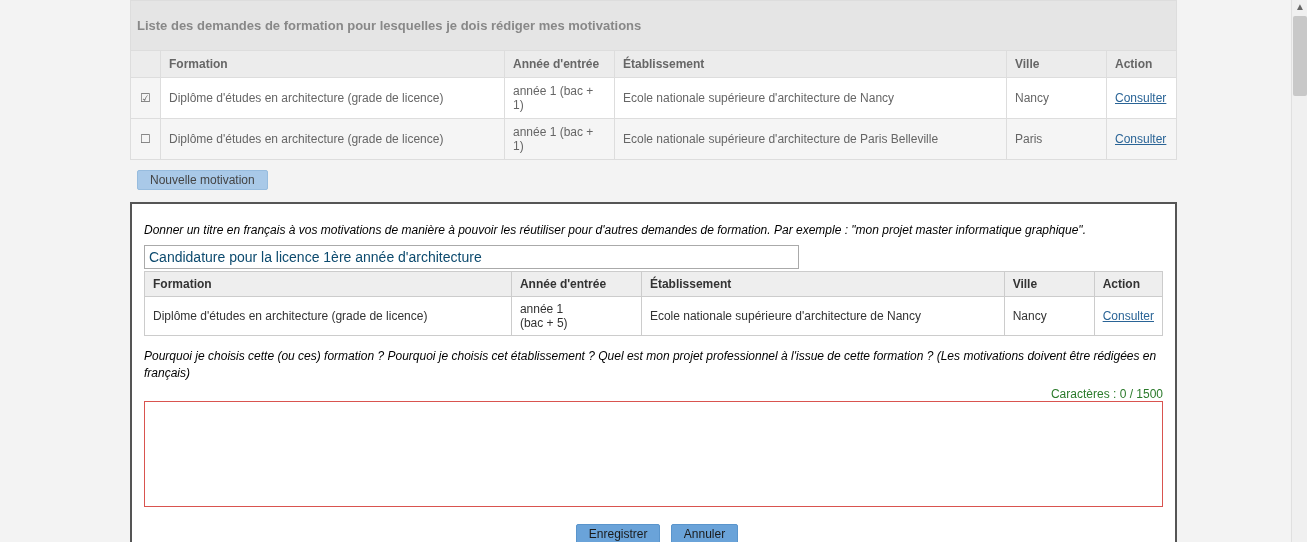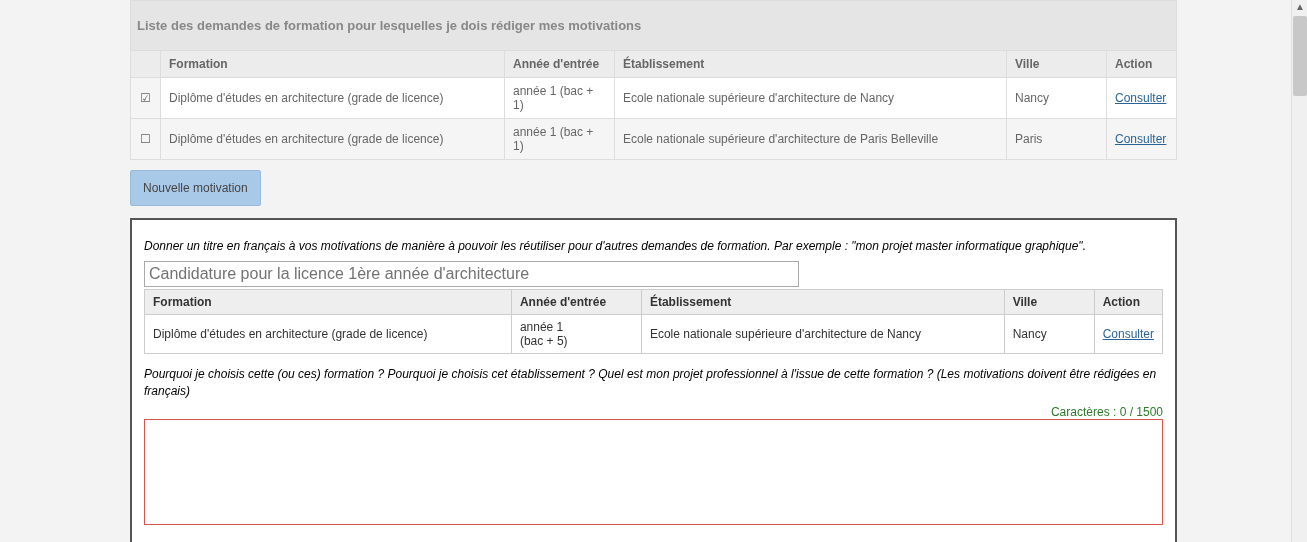--- a/index.html
+++ b/index.html
@@ -46,46 +46,47 @@
     .link {
       color: #2a6496;
       text-decoration: underline;
       cursor: pointer;
     }
     .btn {
       display: inline-block;
       background: #a9c9e8;
       border: 1px solid #97bcde;
       color: #444;
-      padding: 10px 12px;
+      padding: 2px 12px;
       font-size: 12px;
       cursor: pointer;
       border-radius: 2px;
+      margin-left: 7px;
     }
     .btn.primary { background: #6aa3d9; border-color: #5a95cc; color: #1a1a1a; }
     .btn-row { margin-top: 10px; }
     .panel {
       border: 2px solid #555;
       background: #fff;
       margin-top: 12px;
       padding: 18px 12px 14px 12px;
     }
     .italic-help {
       font-style: italic;
       color: #000000;
       font-size: 12px;
       margin-bottom: 6px;
       line-height: 1.4;
     }
     input.title-input {
       width: 655px;
       padding: 3px 4px;
-      font-size: 16px;
+      font-size: 14px;
       border: 1px solid #aaa;
-      color: #737373;
+      color: #0c4a6e;
     }
     .sub-label {
       margin-top: 14px;
       margin-bottom: 4px;
       font-size: 12px;
       color: #555;
     }
     table.inner {
       width: 100%;
       border-collapse: collapse;

